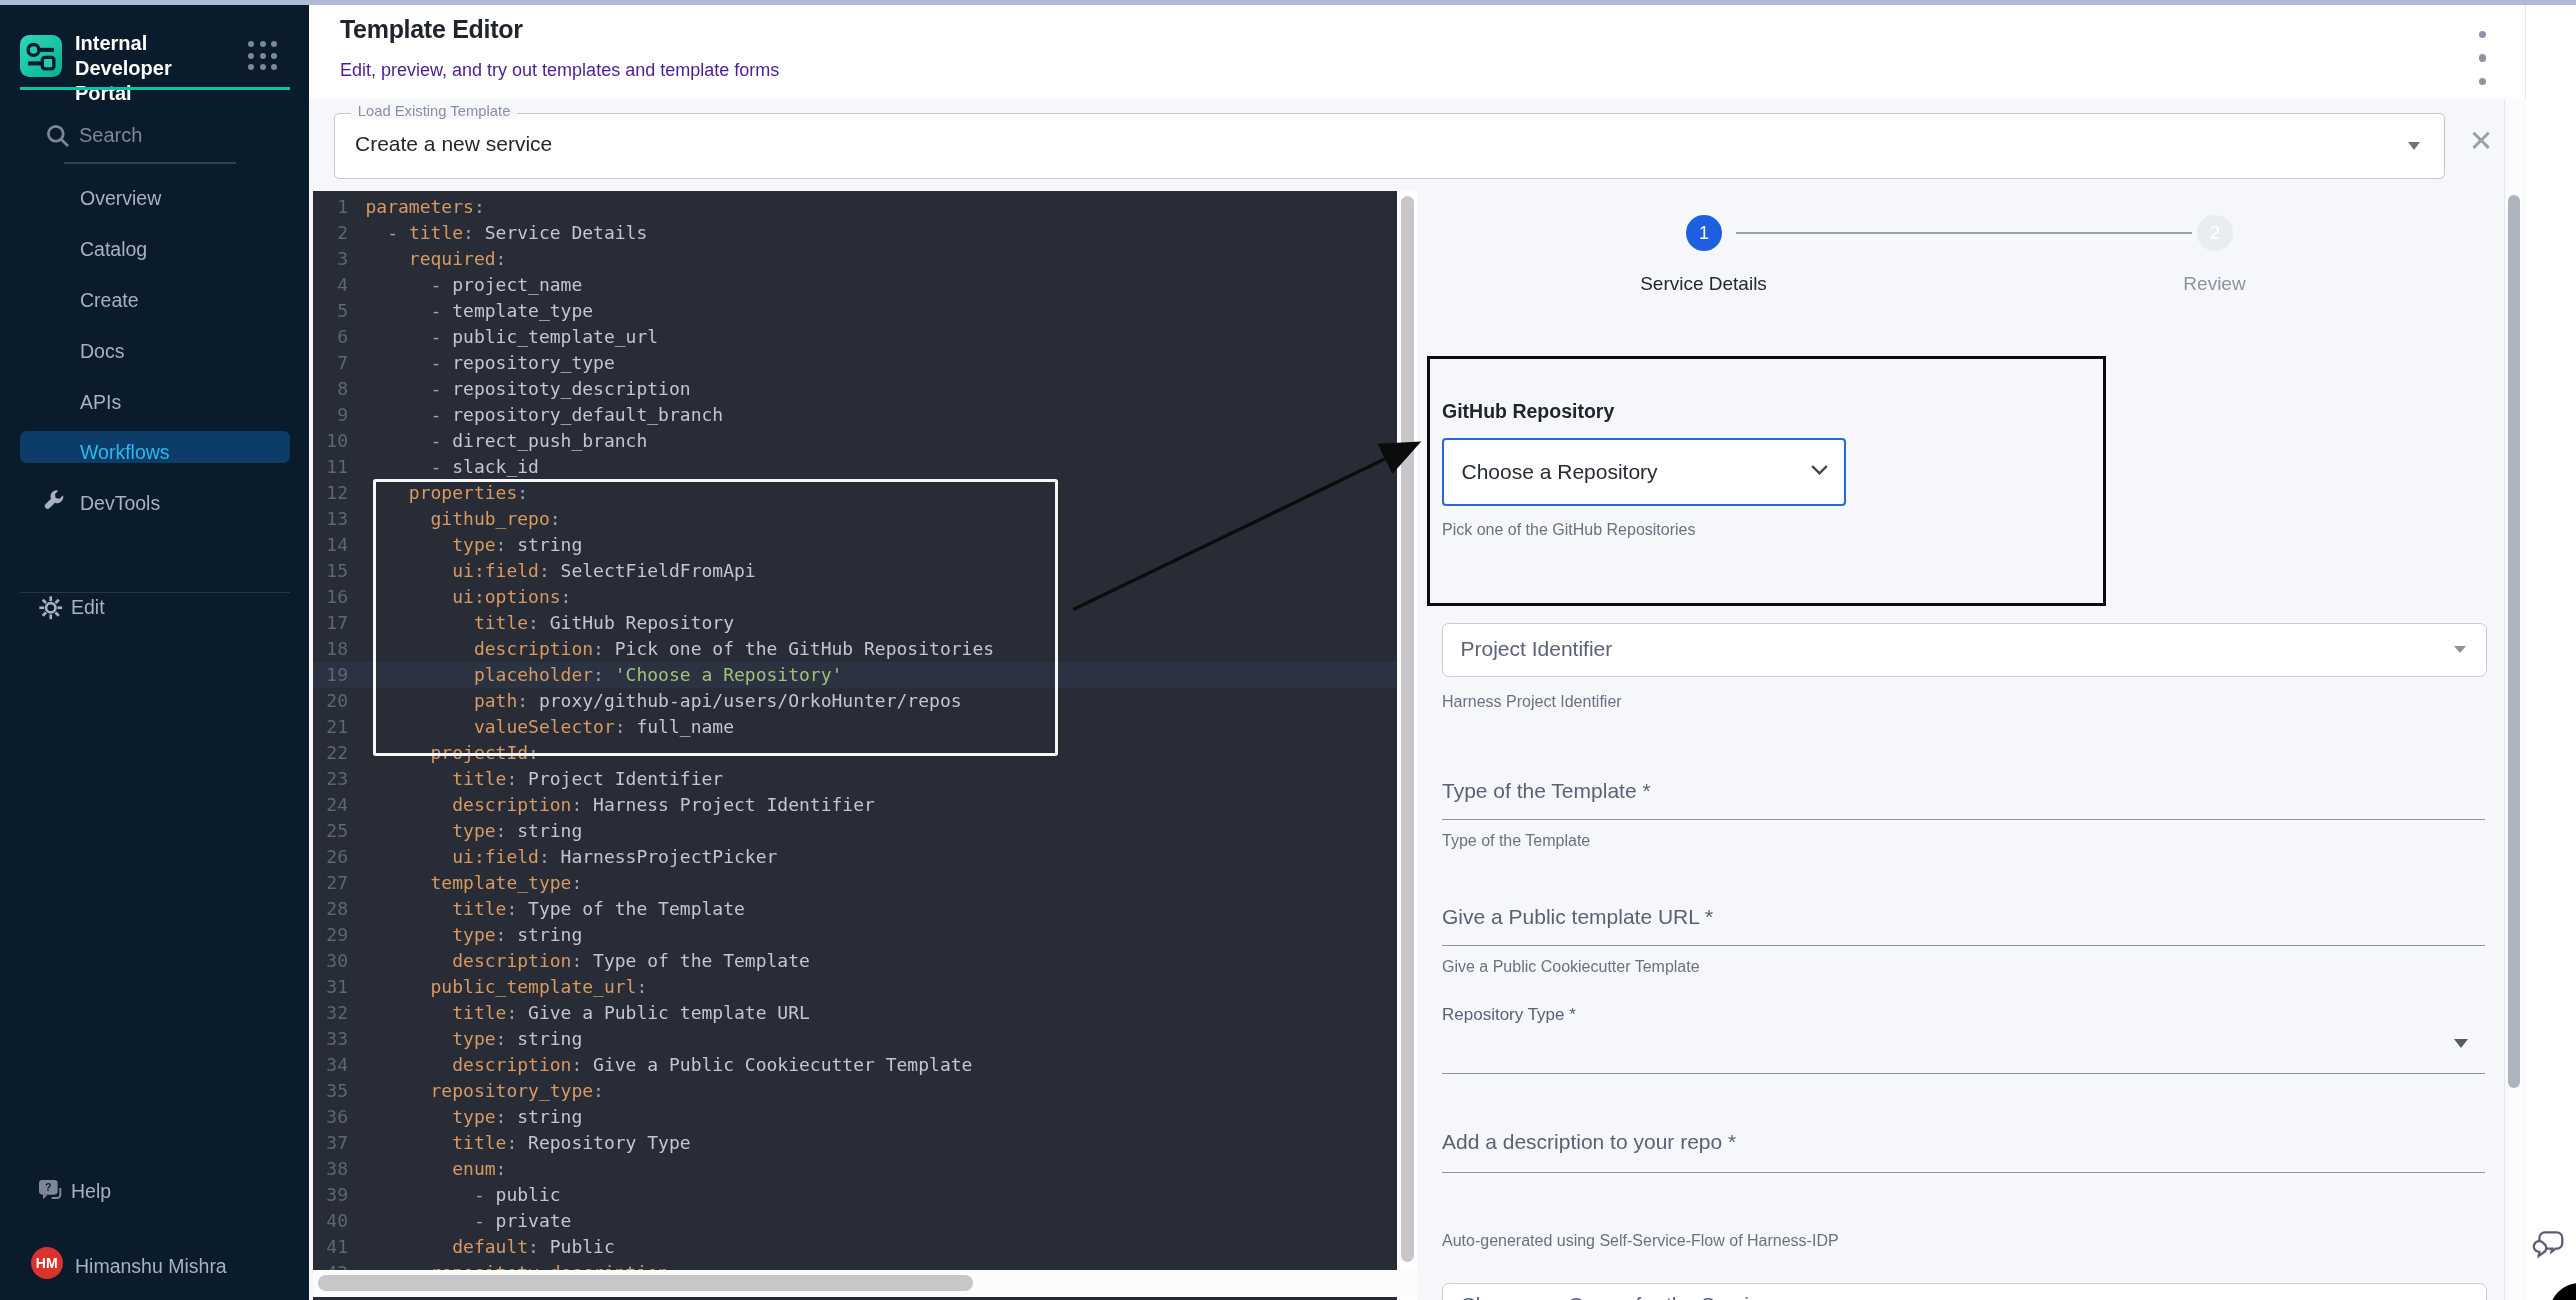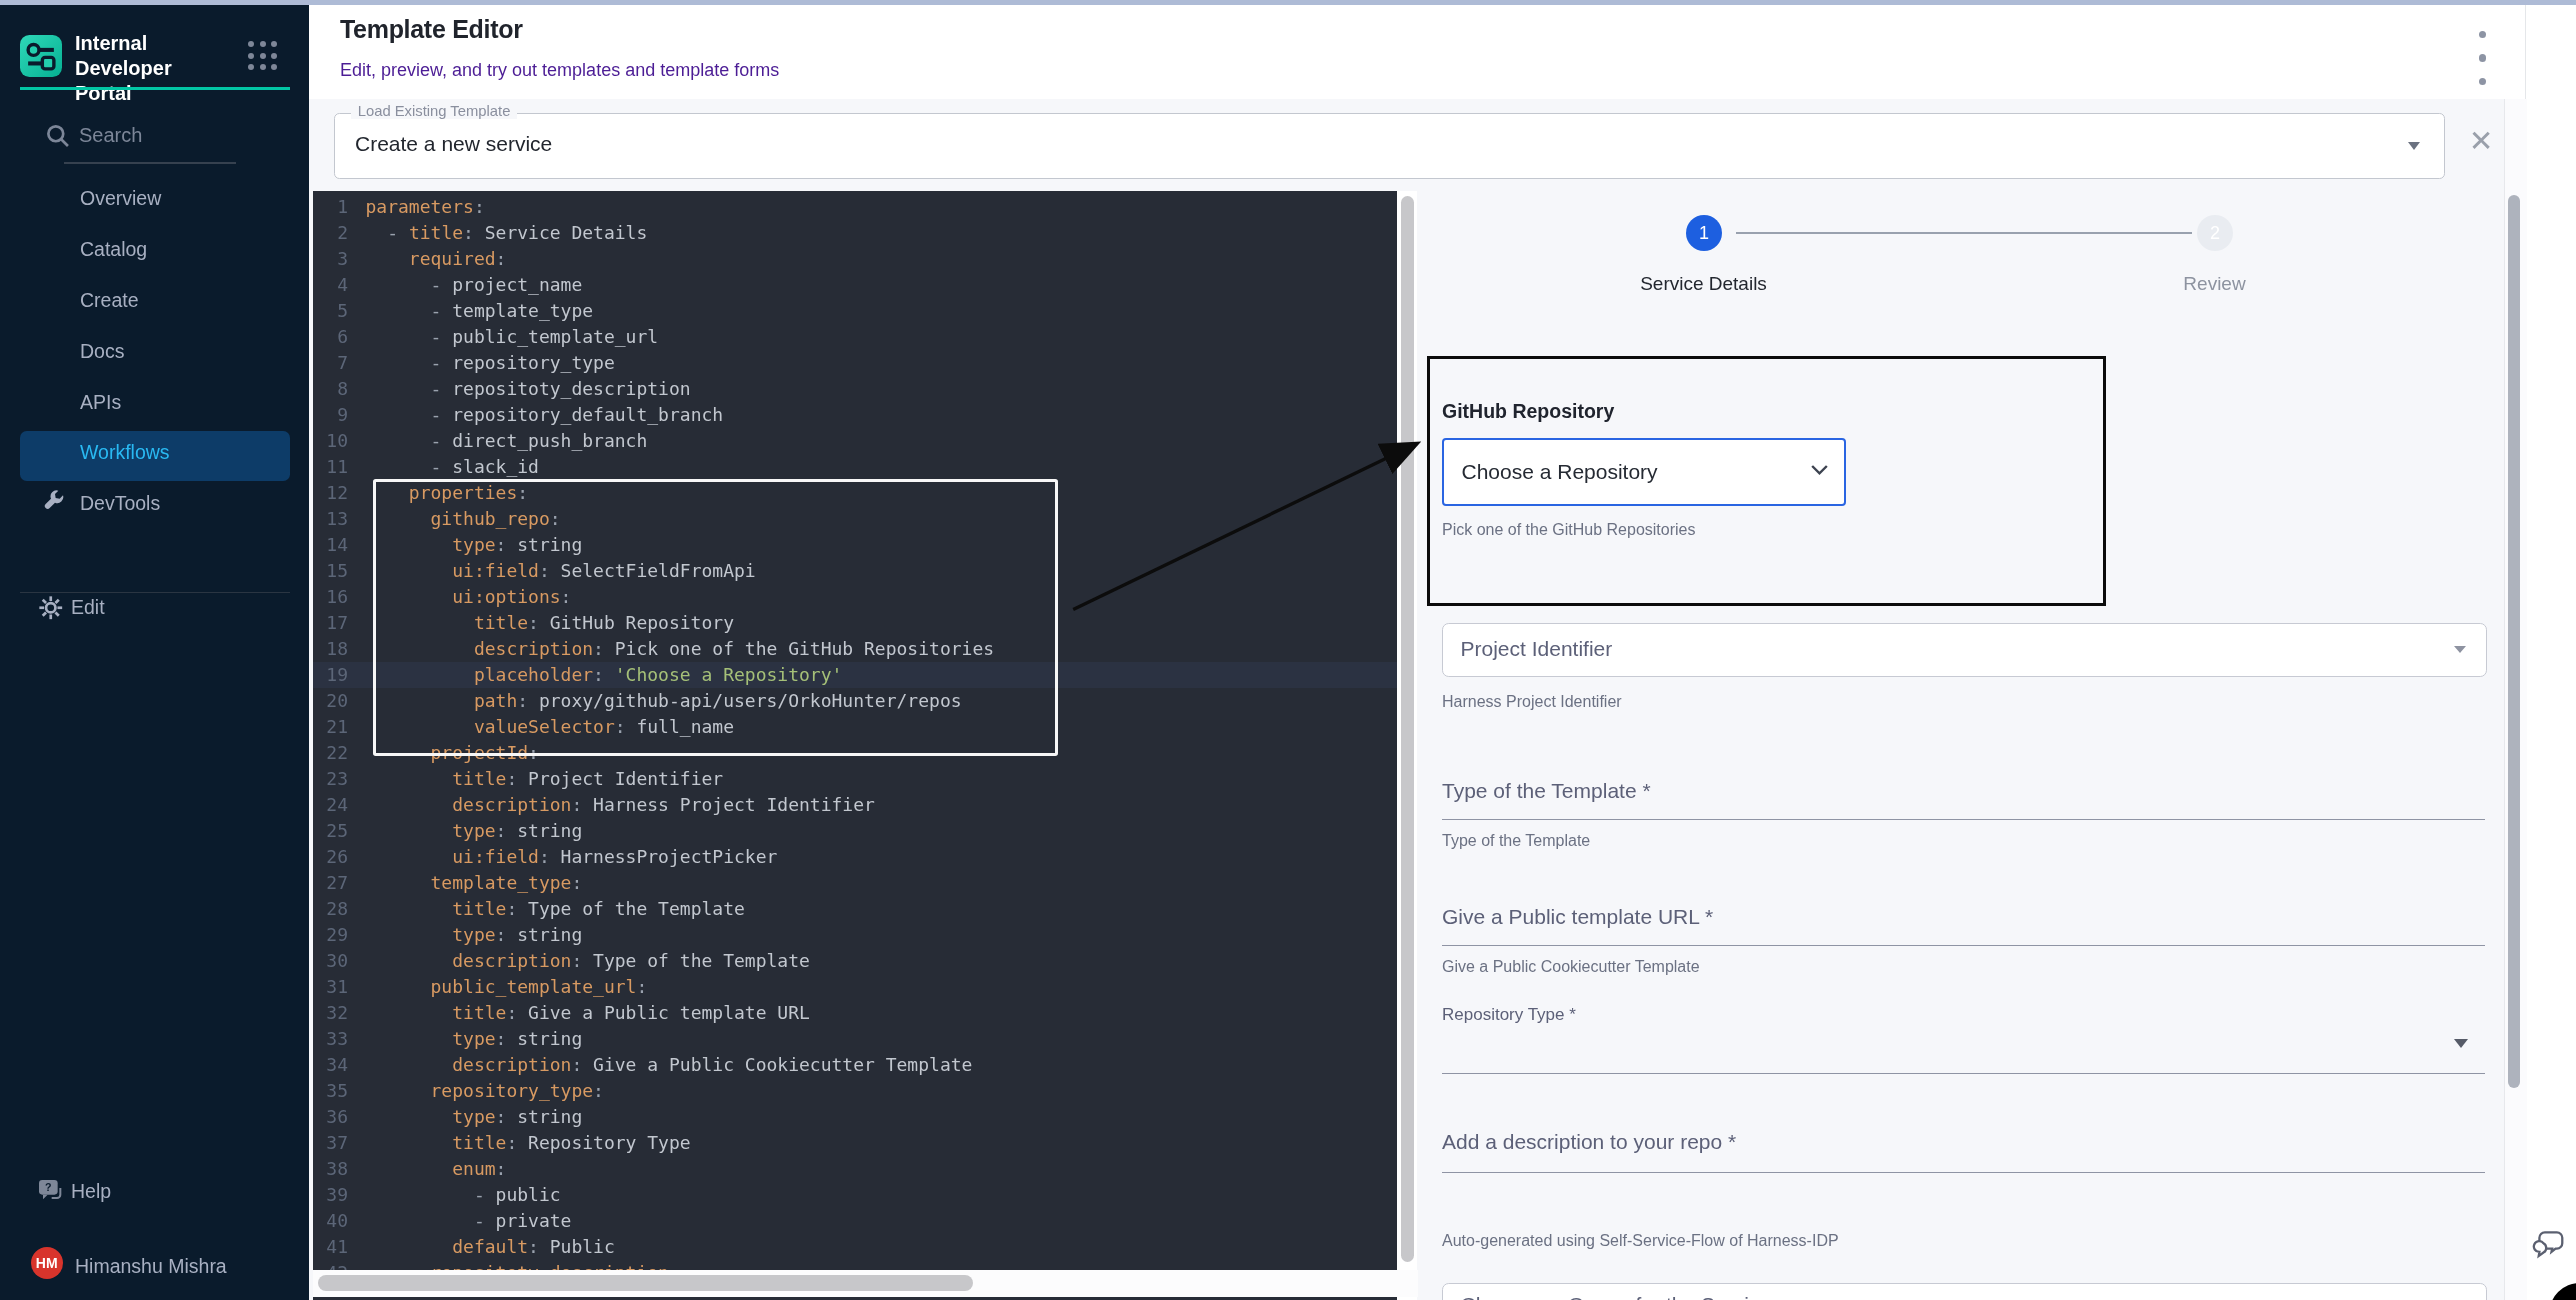--- a/index.html
+++ b/index.html
@@ -16,21 +16,21 @@
         background:linear-gradient(135deg,#2fd8b8,#05b193);}
   .brand{left:75px;top:25.5px;width:168px;color:#ffffff;font-size:20px;font-weight:bold;line-height:25px;}
   .grid-icon{left:248px;top:36px;width:31px;height:29.5px;display:grid;grid-template-columns:repeat(3,1fr);gap:4px;}
   .grid-icon span{width:6px;height:6px;border-radius:50%;background:#7e8798;}
   .teal-rule{left:20px;top:82px;width:270px;height:2.7px;background:#02c6a5;}
   .search-row{left:40px;top:115px;width:228px;height:34px;cursor:text;}
   .search-label{left:79px;top:119px;font-size:20px;color:#7c8698;}
   .search-underline{left:64px;top:157px;width:172px;height:1.3px;background:#36414f;}
   .nav-item{left:20px;width:270px;height:40px;color:#a8b0c2;font-size:19.5px;}
   .nav-item .lbl{position:absolute;left:60px;top:9.4px;}
-  .nav-pill{left:20px;top:426px;width:270px;height:50px;border-radius:6.7px;background:#0d3c68;}
+  .nav-pill{left:20px;top:426px;width:270px;height:32px;border-radius:6.7px;background:#0d3c68;}
   .nav-active-lbl{color:#29b9f2 !important;}
   .side-divider{left:20px;top:587px;width:270px;height:0.7px;background:#2a3542;}
   .admin-row{left:20px;top:583px;width:270px;height:38px;color:#a8b0c2;font-size:19.5px;}
   .help-row{left:20px;top:1167px;width:270px;height:38px;color:#a8b0c2;font-size:19.5px;}
   .user-row{left:20px;top:1239px;width:275px;height:40px;color:#a8b0c2;font-size:19.5px;}
   .avatar{position:absolute;left:10.7px;top:2.7px;width:32px;height:32px;border-radius:50%;background:#d8342c;
           color:#fff;font-size:14px;font-weight:bold;display:flex;align-items:center;justify-content:center;}
 
   
   .header{left:309px;top:5.4px;width:2216px;height:94px;background:#ffffff;border-bottom:1.3px solid #dde0e6;}

